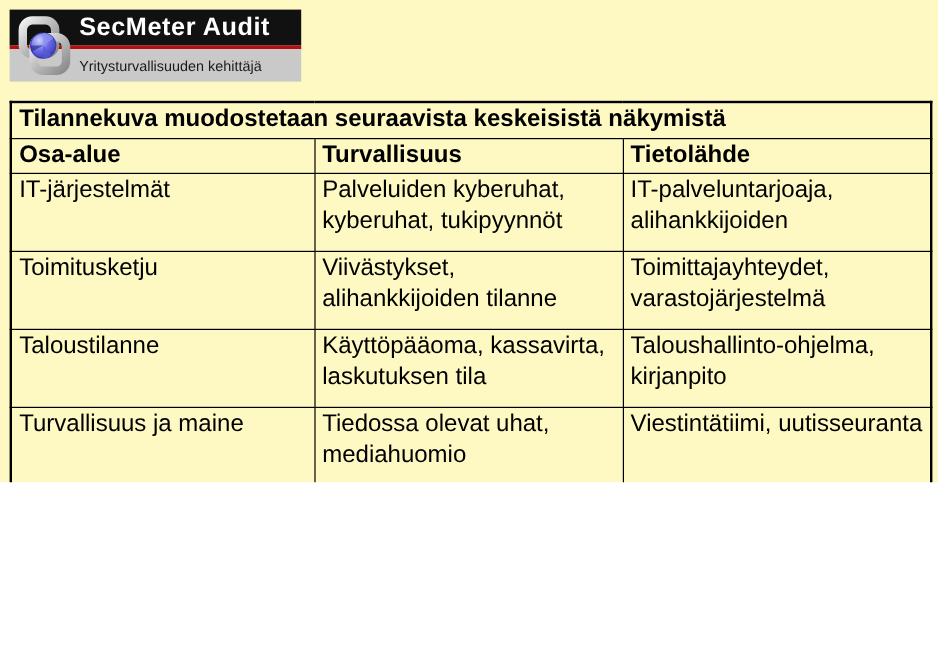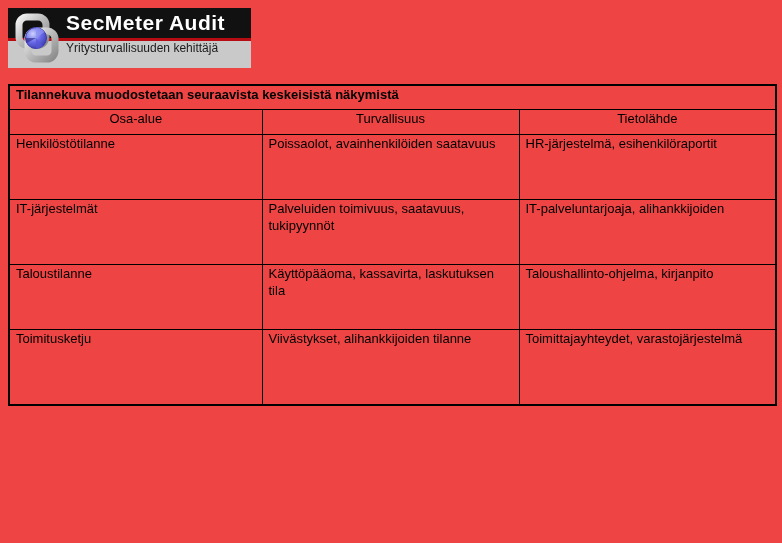--- a/index.html
+++ b/index.html
@@ -5,22 +5,22 @@
   html, body {
     margin: 0;
     padding: 0;
     background: #ffffff;
     font-family: "Liberation Sans", sans-serif;
     color: #000000;
   }
   .page {
     position: relative;
     width: 782px;
-    height: 543px;
-    background: #ef4444;
+    height: 402px;
+    background: #fef9c3;
     overflow: hidden;
   }
 
   
   .logo {
     position: absolute;
     left: 8px;
     top: 8px;
     width: 243px;
     height: 60px;
@@ -40,20 +40,21 @@
     white-space: nowrap;
   }
   .logo-divider {
     height: 3px;
     background: #b50d12;
   }
   .logo-bottom {
     height: 27px;
     background: #c9c9c9;
     display: flex;
+    align-items: center;
   }
   .logo-tagline {
     color: #1b1b1b;
     font-size: 12px;
     padding-left: 58px;
     white-space: nowrap;
   }
   .logo-icon {
     position: absolute;
     left: 5px;
@@ -75,33 +76,32 @@
     border: 2px solid #000000;
   }
   .main-table col.c1 { width: 253px; }
   .main-table col.c2 { width: 257px; }
   .main-table col.c3 { width: 257px; }
   .main-table td, .main-table th {
     border: 1px solid #000000;
     vertical-align: top;
     text-align: left;
     padding: 1px 6px 2px 6px;
-    font-size: 13px;
+    font-size: 20px;
     line-height: 1.28;
     overflow: hidden;
   }
   tr.title-row td {
     font-weight: bold;
     height: 20px;
     padding-top: 1px;
   }
   tr.header-row th {
-    font-weight: normal;
+    font-weight: bold;
     height: 21px;
-    text-align: center;
   }
   tr.data-row td { height: 61px; }
   tr.data-row:last-child td { height: 71px; }
 </style>
 </head>
 <body>
 
 <div class="page">
 
   <div class="logo">
@@ -145,35 +145,35 @@
     <tbody>
       <tr class="title-row">
         <td colspan="3">Tilannekuva muodostetaan seuraavista keskeisistä näkymistä</td>
       </tr>
       <tr class="header-row">
         <th>Osa-alue</th>
         <th>Turvallisuus</th>
         <th>Tietolähde</th>
       </tr>
       <tr class="data-row">
-        <td>Henkilöstötilanne</td>
-        <td>Poissaolot, avainhenkilöiden saatavuus</td>
-        <td>HR-järjestelmä, esihenkilöraportit</td>
+        <td>IT-järjestelmät</td>
+        <td>Palveluiden kyberuhat, kyberuhat, tukipyynnöt</td>
+        <td>IT-palveluntarjoaja, alihankkijoiden</td>
       </tr>
       <tr class="data-row">
-        <td>IT-järjestelmät</td>
-        <td>Palveluiden toimivuus, saatavuus, tukipyynnöt</td>
-        <td>IT-palveluntarjoaja, alihankkijoiden</td>
+        <td>Toimitusketju</td>
+        <td>Viivästykset, alihankkijoiden tilanne</td>
+        <td>Toimittajayhteydet, varastojärjestelmä</td>
       </tr>
       <tr class="data-row">
         <td>Taloustilanne</td>
         <td>Käyttöpääoma, kassavirta, laskutuksen tila</td>
         <td>Taloushallinto-ohjelma, kirjanpito</td>
       </tr>
       <tr class="data-row">
-        <td>Toimitusketju</td>
-        <td>Viivästykset, alihankkijoiden tilanne</td>
-        <td>Toimittajayhteydet, varastojärjestelmä</td>
+        <td>Turvallisuus ja maine</td>
+        <td>Tiedossa olevat uhat, mediahuomio</td>
+        <td>Viestintätiimi, uutisseuranta</td>
       </tr>
     </tbody>
   </table>
 
 </div>
 
 </body></html>

